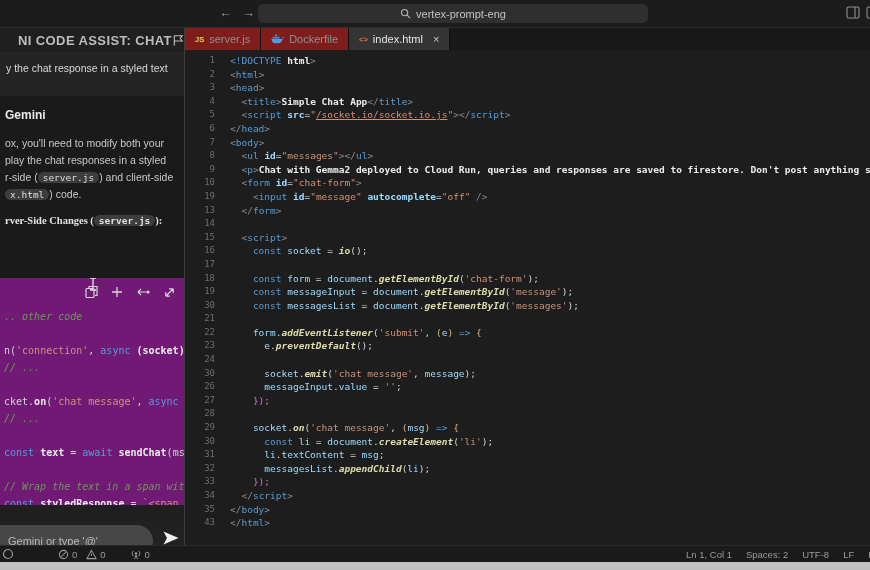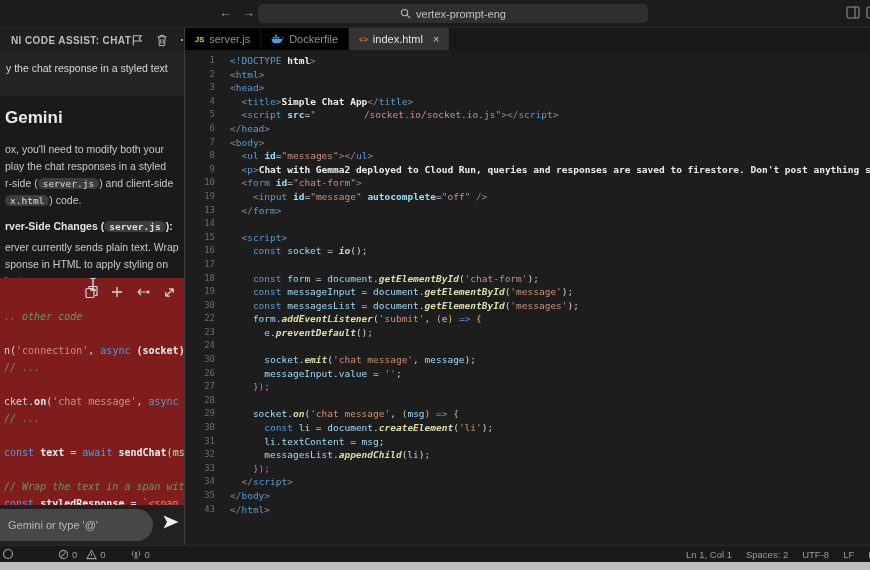--- a/index.html
+++ b/index.html
@@ -13,67 +13,67 @@
   .nav{position:absolute;top:5px;font-size:13px;color:#9a9a9a;cursor:default;}
   .nav-back{left:219px;} .nav-fwd{left:242px;}
   .searchbox{position:absolute;left:258px;top:4px;width:390px;height:19px;background:#2f2f2f;
              border-radius:5px;display:flex;align-items:center;justify-content:center;gap:5px;}
   .searchbox span{font-size:11px;color:#c2c2c2;}
   .winicons{position:absolute;right:-10px;top:6px;display:flex;gap:6px;color:#8f8f8f;}
 
   
   .chat-panel{position:absolute;left:0;top:28px;width:184px;height:517px;background:#1f1f1f;overflow:hidden;}
   .chat-header{position:absolute;left:0;top:0;width:184px;height:24px;display:flex;align-items:center;}
-  .chat-title{font-size:10px;font-weight:bold;letter-spacing:.4px;color:#bdbdbd;white-space:nowrap;margin-left:11px;}
+  .chat-title{font-size:13px;font-weight:bold;letter-spacing:.4px;color:#bdbdbd;white-space:nowrap;margin-left:18px;}
   .chat-hicons{margin-left:auto;display:flex;align-items:center;gap:12px;margin-right:8px;color:#c0c0c0;}
   .dots{font-size:12px;font-weight:bold;line-height:10px;color:#c0c0c0;}
   .user-msg{position:absolute;left:0;top:24px;width:184px;height:44px;background:#242424;box-sizing:border-box;
             padding:10px 0 0 6px;font-size:10.5px;color:#d8d8d8;white-space:nowrap;overflow:hidden;}
   .response{position:absolute;left:0;top:68px;width:184px;height:182px;background:#1a1a1a;box-sizing:border-box;
             padding:12px 0 0 5px;overflow:hidden;}
-  .author{font-size:17px;font-weight:bold;color:#eaeaea;margin-bottom:13px;}
+  .author{font-size:12px;font-weight:bold;color:#eaeaea;margin-bottom:13px;}
   .para .cl{font-size:10.5px;line-height:17px;height:17px;color:#c9c9c9;white-space:nowrap;}
   .heading{margin-top:9px;margin-bottom:4px;}
   .heading .cl{font-weight:bold;color:#e2e2e2;}
   .tk-chip{background:#3d3d3d;border-radius:7px;padding:0 5px;font-family:"DejaVu Sans Mono",monospace;
            font-size:9.5px;color:#dedede;}
-  .tk-t{color:#c9c9c9;} .tk-hb{color:#e2e2e2;font-weight:bold;}
-
-  .chat-code{position:absolute;left:0;top:250px;width:184px;height:227px;background:#7f1d1d;overflow:hidden;}
+  .tk-t{color:#c9c9c9;} .tk-hb{color:#e2e2e2;font-weight:bold;font-family:Liberation Serif, serif;}
+
+  .chat-code{position:absolute;left:0;top:250px;width:184px;height:227px;background:#701a75;overflow:hidden;}
   .code-toolbar{position:absolute;top:7px;right:8px;display:flex;align-items:center;gap:13px;color:#d6d6d6;}
   .mouse-cursor{position:absolute;left:88px;top:-1px;color:#e6e6e6;}
   .chatcode-lines{position:absolute;left:4px;top:30px;font-family:"DejaVu Sans Mono",monospace;
                   font-size:10px;white-space:pre;}
   .chatcode-lines .cl{height:17px;line-height:17px;}
 
-  .chat-input-area{position:absolute;left:0;top:477px;width:184px;height:40px;background:#212121;}
+  .chat-input-area{position:absolute;left:0;top:493px;width:184px;height:40px;background:#212121;}
   .pill{position:absolute;left:-14px;top:4px;width:167px;height:32px;border-radius:16px;background:#474747;
         display:flex;align-items:center;}
   .pill span{margin-left:22px;font-size:11px;color:#b9b9b9;white-space:nowrap;}
   .send{position:absolute;right:3px;top:9px;color:#f0f0f0;}
 
   
   .editor{position:absolute;left:184px;top:28px;width:686px;height:517px;background:#1d1d1d;
           border-left:1px solid #3e3e3e;box-sizing:border-box;overflow:hidden;}
   .tabbar{position:absolute;left:0;top:0;width:686px;height:22px;background:#181818;display:flex;}
   .tab{display:flex;align-items:center;gap:5px;padding:0 10px;font-size:11px;color:#8f8f8f;
-       background:#000000;border-right:1px solid #111;white-space:nowrap;}
+       background:#7f1d1d;border-right:1px solid #111;white-space:nowrap;}
   .tab.active{background:#343434;color:#e5e5e5;}
   .tab .ficon{font-weight:bold;font-size:7.5px;}
   .ficon-js{color:#e3d44b;} .ficon-html{color:#e0763c;font-size:9px;}
   .tab .close{margin-left:5px;color:#c8c8c8;font-size:11px;}
 
   .codearea{position:absolute;left:0;top:22px;width:686px;height:495px;padding-top:4px;overflow:hidden;}
   .codearea .cl{display:flex;height:13.6px;line-height:13.6px;font-family:"DejaVu Sans Mono",monospace;font-size:9.5px;}
   .lnum{flex:none;width:30px;text-align:right;padding-right:15px;color:#6d6d6d;font-size:9px;}
   .lcontent{white-space:pre;}
 
   
   .tk-tag{color:#569cd6;} .tk-pun{color:#8a8a8a;} .tk-attr{color:#9cdcfe;font-weight:bold;}
-  .tk-str{color:#ce9178;} .tk-lnk{color:#ce9178;margin-left:48px;}
+  .tk-str{color:#ce9178;} .tk-lnk{color:#ce9178;text-decoration:underline;}
   .tk-txt{color:#ececec;font-weight:bold;} .tk-kw{color:#569cd6;} .tk-var{color:#9cdcfe;}
   .tk-fn{color:#dcdcaa;font-weight:bold;font-style:italic;} .tk-pln{color:#d4d4d4;}
   .tk-cmt{color:#6a9955;font-style:italic;} .tk-gold{color:#d7ba7d;} .tk-pink{color:#d670d6;}
   .tk-bld{color:#ececec;font-weight:bold;}
 
   
   .statusbar{position:absolute;left:0;top:545px;width:870px;height:17px;background:#1a1a1a;
              border-top:1px solid #2a2a2a;box-sizing:border-box;font-size:9.5px;color:#9b9b9b;}
   .sb-left{position:absolute;left:2px;top:0;height:16px;display:flex;align-items:center;}
   .sb-item{display:flex;align-items:center;gap:3px;}
@@ -129,25 +129,20 @@
     <div class="author">Gemini</div>
     <div class="para">
         <div class="cl"><span class="lcontent"><span class="tk-t">ox, you'll need to modify both your</span></span></div>
         <div class="cl"><span class="lcontent"><span class="tk-t">play the chat responses in a styled</span></span></div>
         <div class="cl"><span class="lcontent"><span class="tk-t">r-side (</span><span class="tk-chip">server.js</span><span class="tk-t">) and client-side</span></span></div>
         <div class="cl"><span class="lcontent"><span class="tk-chip">x.html</span><span class="tk-t">) code.</span></span></div>
       </div>
     <div class="para heading">
         <div class="cl"><span class="lcontent"><span class="tk-hb">rver-Side Changes (</span><span class="tk-chip">server.js</span><span class="tk-hb">):</span></span></div>
       </div>
-    <div class="para">
-        <div class="cl"><span class="lcontent"><span class="tk-t">erver currently sends plain text. Wrap</span></span></div>
-        <div class="cl"><span class="lcontent"><span class="tk-t">sponse in HTML to apply styling on</span></span></div>
-        <div class="cl"><span class="lcontent"><span class="tk-t">ient.</span></span></div>
-      </div>
   </div>
 
   <div class="chat-code">
     <svg class="mouse-cursor" width="10" height="14" viewBox="0 0 10 14">
       <path d="M2 1h6M2 13h6M5 1v12" stroke="currentColor" stroke-width="1.3" fill="none"></path>
     </svg>
     <div class="code-toolbar">
       <svg width="13" height="14" viewBox="0 0 13 14">
         <rect x="1" y="3.5" width="8" height="9" rx="1" fill="none" stroke="currentColor" stroke-width="1.2"></rect>
         <path d="M4 3.5V1.5h8v9h-2" fill="none" stroke="currentColor" stroke-width="1.2"></path>
@@ -271,20 +266,24 @@
         </div>
         <div class="cl">
           <span class="lnum">19</span>
           <span class="lcontent"><span class="tk-pln">    </span><span class="tk-kw">const</span><span class="tk-pln"> </span><span class="tk-var">messageInput</span><span class="tk-pln"> = </span><span class="tk-var">document</span><span class="tk-pln">.</span><span class="tk-fn">getElementById</span><span class="tk-pln">(</span><span class="tk-str">'message'</span><span class="tk-pln">);</span></span>
         </div>
         <div class="cl">
           <span class="lnum">30</span>
           <span class="lcontent"><span class="tk-pln">    </span><span class="tk-kw">const</span><span class="tk-pln"> </span><span class="tk-var">messagesList</span><span class="tk-pln"> = </span><span class="tk-var">document</span><span class="tk-pln">.</span><span class="tk-fn">getElementById</span><span class="tk-pln">(</span><span class="tk-str">'messages'</span><span class="tk-pln">);</span></span>
         </div>
         <div class="cl">
+          <span class="lnum">21</span>
+          <span class="lcontent"></span>
+        </div>
+        <div class="cl">
           <span class="lnum">22</span>
           <span class="lcontent"><span class="tk-pln">    </span><span class="tk-var">form</span><span class="tk-pln">.</span><span class="tk-fn">addEventListener</span><span class="tk-pln">(</span><span class="tk-str">'submit'</span><span class="tk-pln">, </span><span class="tk-gold">(</span><span class="tk-var">e</span><span class="tk-gold">)</span><span class="tk-pln"> </span><span class="tk-kw">=&gt;</span><span class="tk-pln"> </span><span class="tk-gold">{</span></span>
         </div>
         <div class="cl">
           <span class="lnum">23</span>
           <span class="lcontent"><span class="tk-pln">      </span><span class="tk-var">e</span><span class="tk-pln">.</span><span class="tk-fn">preventDefault</span><span class="tk-pln">();</span></span>
         </div>
         <div class="cl">
           <span class="lnum">24</span>
         </div>

